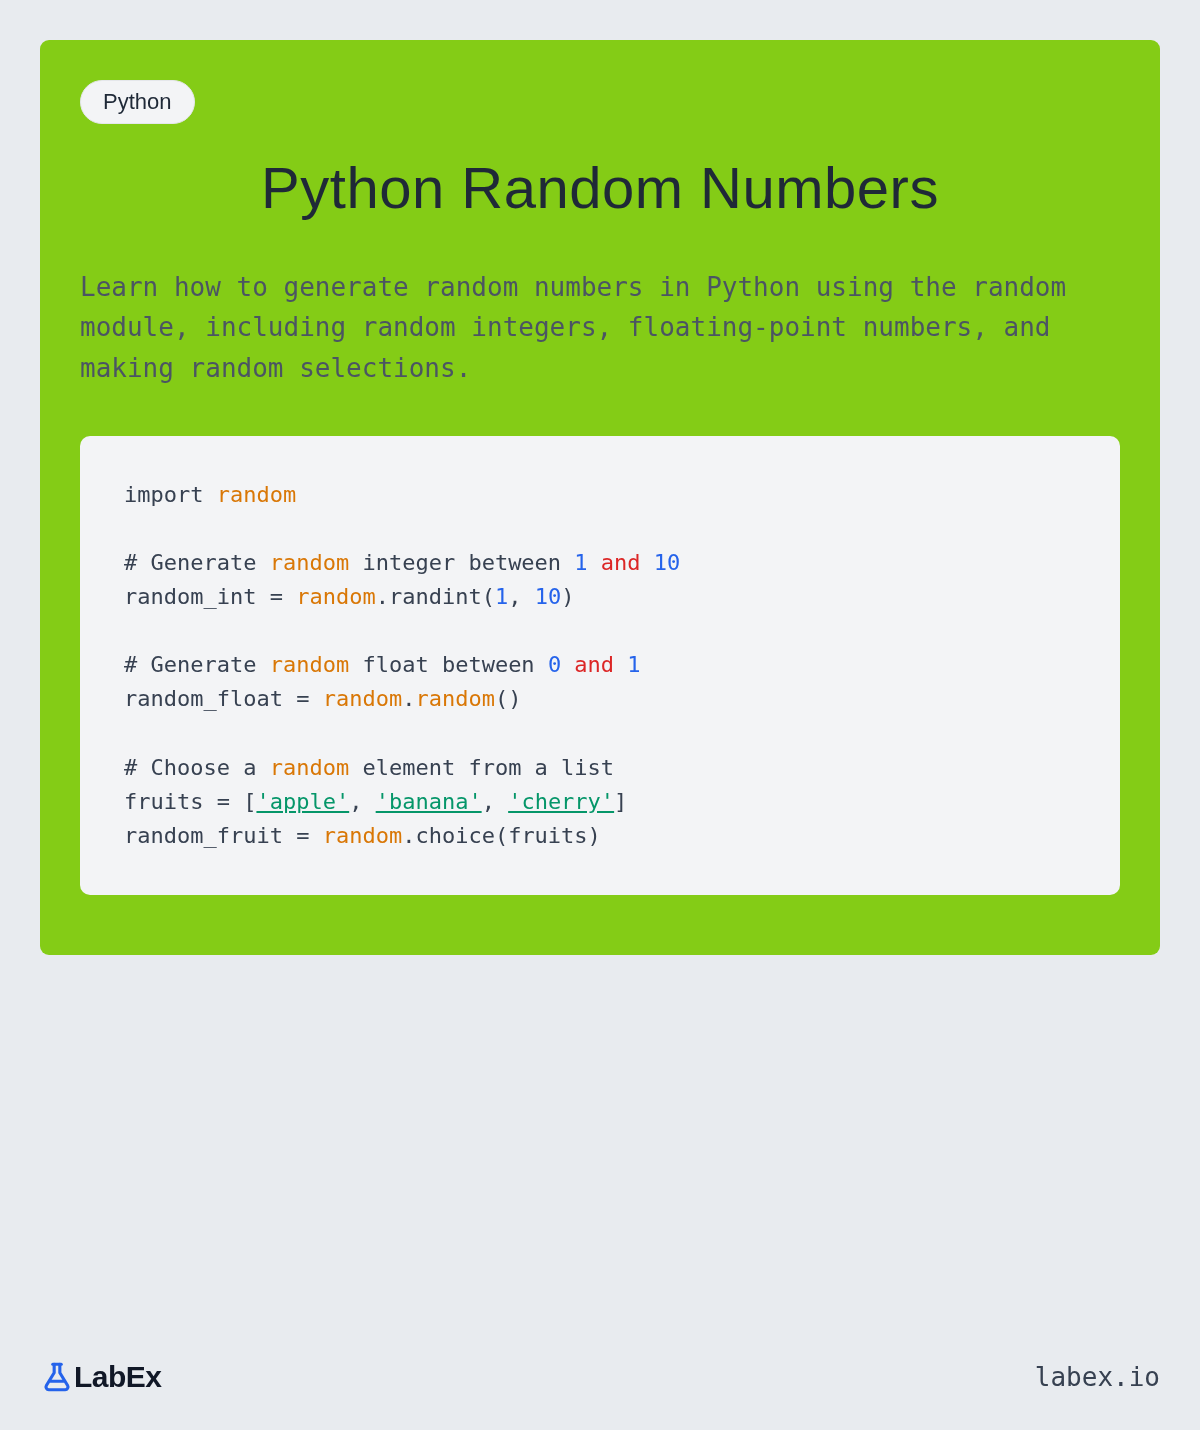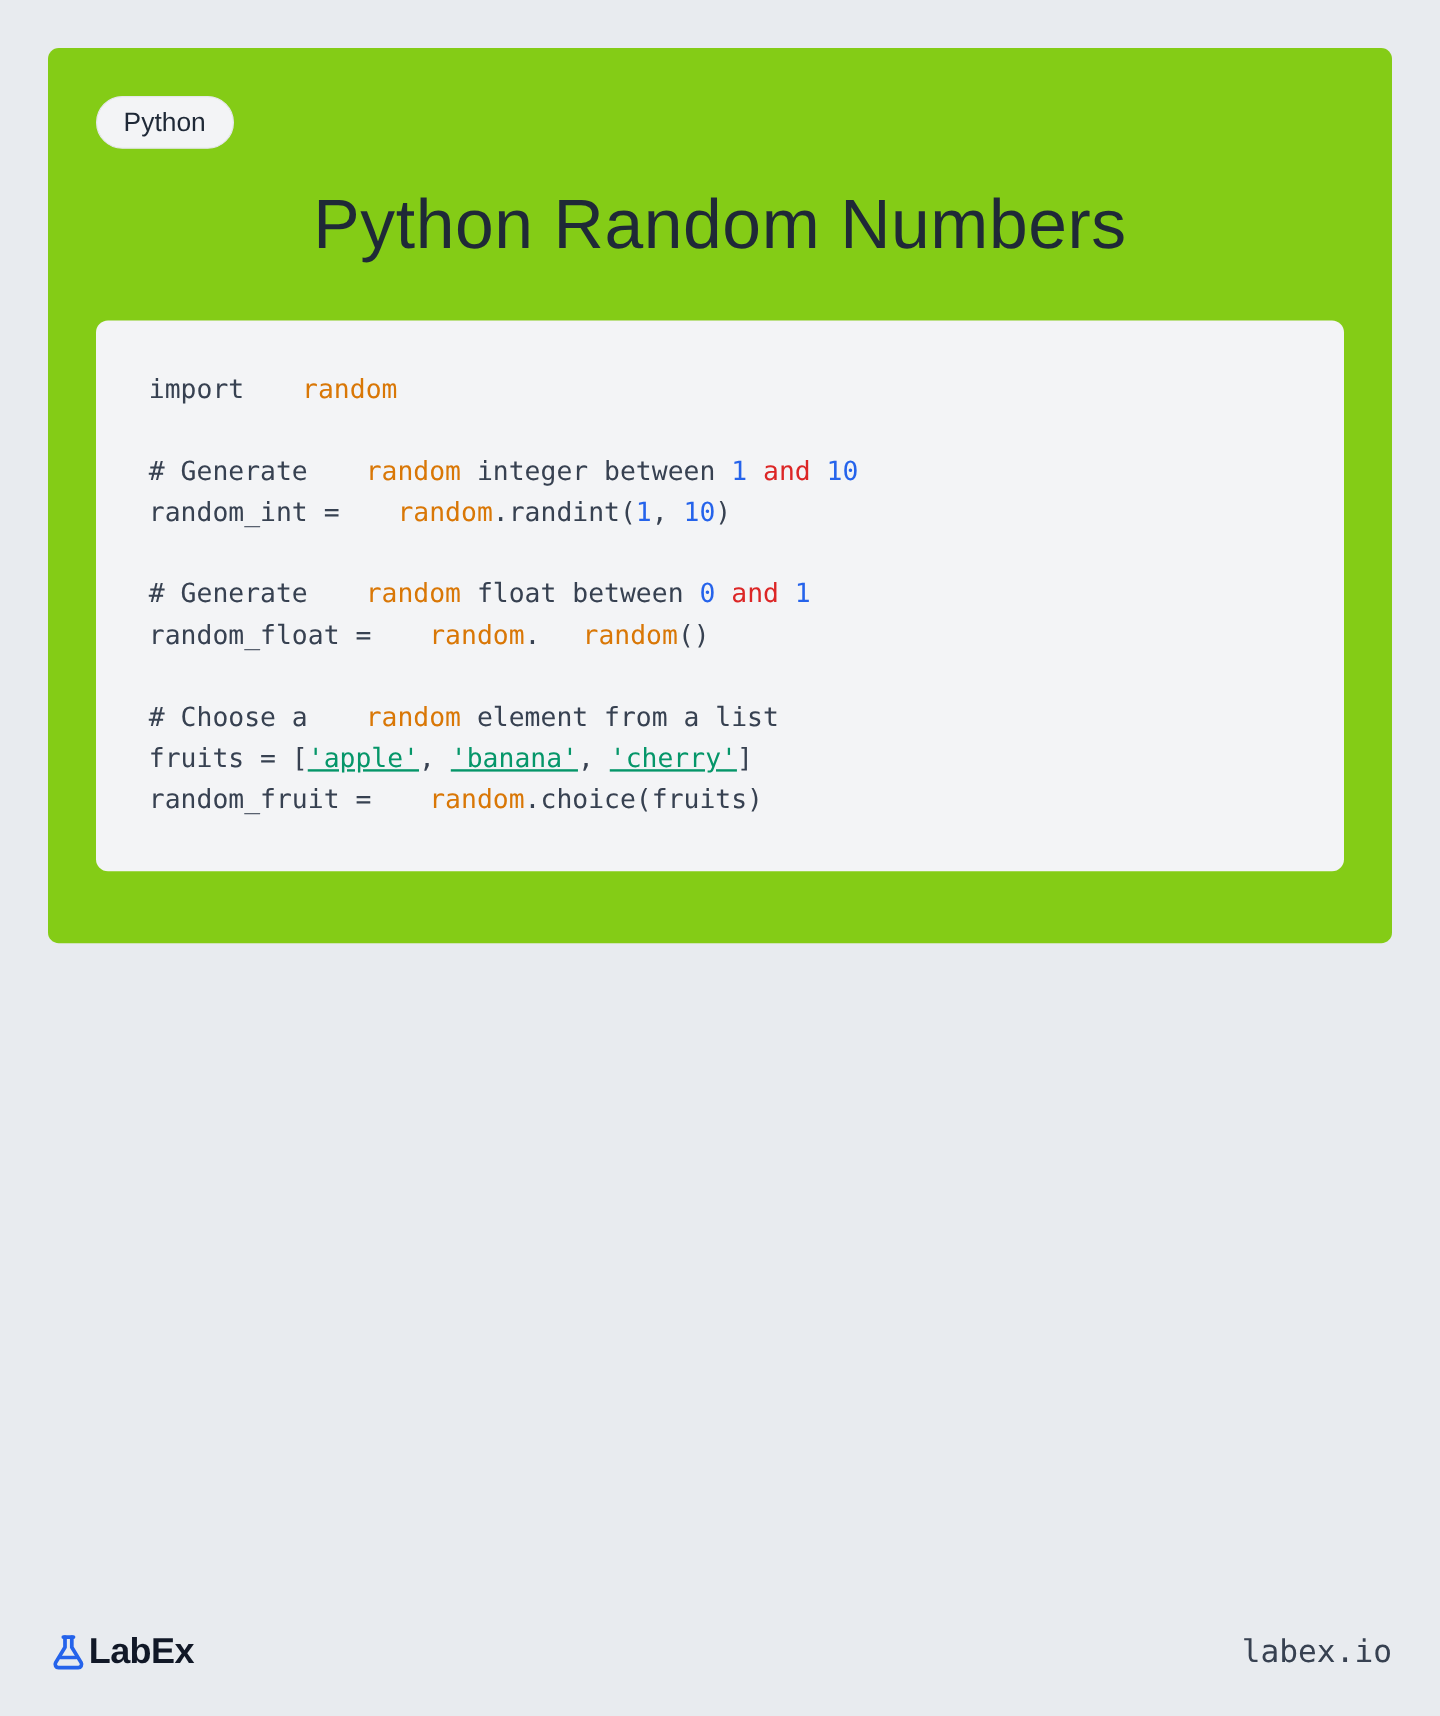--- a/index.html
+++ b/index.html
@@ -60,21 +60,21 @@
     padding: 42px 44px;
   }
   pre {
     margin: 0;
     font-family: ui-monospace, SFMono-Regular, Menlo, Consolas, monospace;
     font-size: 22px;
     line-height: 1.55;
     color: #374151;
     white-space: pre;
   }
-  .tok-org { color: #d97706; margin-left: 35px; }
+  .tok-org { color: #d97706; }
   .tok-blu { color: #2563eb; }
   .tok-red { color: #dc2626; }
   .tok-grn { color: #059669; text-decoration: underline; }
 
   .footer {
     position: absolute;
     left: 40px;
     right: 40px;
     bottom: 36px;
     display: flex;
@@ -101,20 +101,21 @@
     width: 34px;
     height: 34px;
   }
 </style>
 </head>
 <body>
 
 <div class="card">
   <span class="pill">Python</span>
   <h1 class="title">Python Random Numbers</h1>
+  <p class="description">Learn how to generate random numbers in Python using the random module, including random integers, floating-point numbers, and making random selections.</p>
   <div class="code-block">
     <pre id="code-pre">import <span class="tok-org">random</span>
 
 # Generate <span class="tok-org">random</span> integer between <span class="tok-blu">1</span><span class="tok-red"> and </span><span class="tok-blu">10</span>
 random_int = <span class="tok-org">random</span>.randint(<span class="tok-blu">1</span>, <span class="tok-blu">10</span>)
 
 # Generate <span class="tok-org">random</span> float between <span class="tok-blu">0</span><span class="tok-red"> and </span><span class="tok-blu">1</span>
 random_float = <span class="tok-org">random</span>.<span class="tok-org">random</span>()
 
 # Choose a <span class="tok-org">random</span> element from a list

